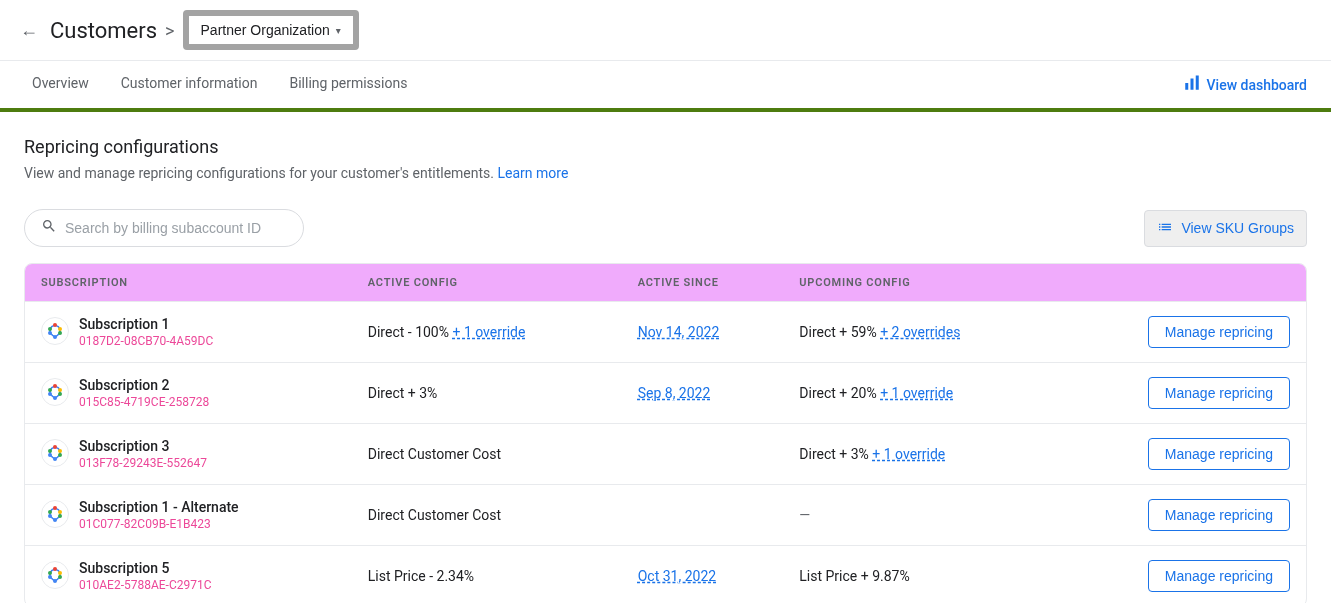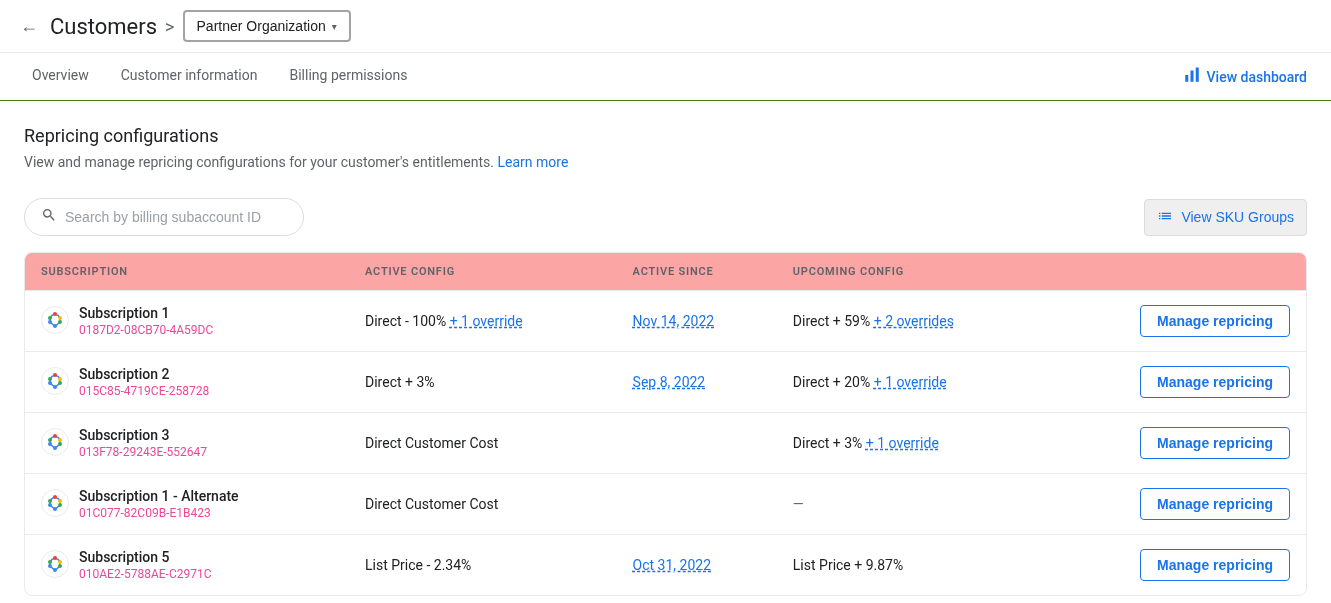--- a/index.html
+++ b/index.html
@@ -3,25 +3,25 @@
   <meta charset="utf-8">
   <style>
     * { box-sizing: border-box; margin: 0; padding: 0; }
     body { font-family: 'Google Sans', Roboto, Arial, sans-serif; font-size: 14px; color: #202124; background: #fff; }
 
     
     .header { display: flex; align-items: center; padding: 10px 16px; border-bottom: 1px solid #e8eaed; }
     .back-btn { background: none; border: none; cursor: pointer; color: #5f6368; font-size: 18px; margin-right: 8px; padding: 4px; }
     .page-title { font-size: 22px; font-weight: 400; color: #202124; margin-right: 8px; }
     .breadcrumb-sep { color: #5f6368; font-size: 18px; margin-right: 8px; }
-    .org-selector { display: flex; align-items: center; border: 2px solid #a3a3a3; border-radius: 4px; padding: 6px 12px; cursor: pointer; background: #fff; font-size: 14px; color: #202124; gap: 6px; }
+    .org-selector { display: flex; align-items: center; border: 6px solid #a3a3a3; border-radius: 4px; padding: 6px 12px; cursor: pointer; background: #fff; font-size: 14px; color: #202124; gap: 6px; }
     .dropdown-arrow { font-size: 10px; color: #5f6368; }
 
     
-    .tabs { display: flex; align-items: center; padding: 0 16px; border-bottom: 1px solid #4d7c0f; position: relative; text-align: center; }
+    .tabs { display: flex; align-items: center; padding: 0 16px; border-bottom: 4px solid #4d7c0f; position: relative; text-align: center; }
     .tab { padding: 14px 16px; font-size: 14px; color: #5f6368; cursor: pointer; border-bottom: 3px solid transparent; text-decoration: none; white-space: nowrap; }
     .tab.active { color: #1a73e8; border-bottom: 3px solid #1a73e8; font-weight: 500; }
     .tab-spacer { flex: 1; }
     .view-dashboard-btn { display: flex; align-items: center; gap: 6px; color: #1a73e8; font-size: 14px; cursor: pointer; font-weight: 500; text-decoration: none; padding: 6px 8px; }
 
     
     .main { padding: 24px 24px 0; }
     .section-title { font-size: 18px; font-weight: 400; color: #202124; margin-bottom: 8px; }
     .section-desc { font-size: 14px; color: #5f6368; margin-bottom: 20px; }
     .section-desc a { color: #1a73e8; text-decoration: none; }
@@ -30,33 +30,33 @@
     .controls-row { display: flex; align-items: center; justify-content: space-between; margin-bottom: 0; padding: 8px 0; }
     .search-box { display: flex; align-items: center; border: 1px solid #dadce0; border-radius: 24px; padding: 8px 16px; width: 280px; gap: 8px; }
     .search-icon { color: #5f6368; font-size: 16px; }
     .search-input { border: none; outline: none; font-size: 14px; color: #202124; width: 100%; background: transparent; }
     .search-input::placeholder { color: #9aa0a6; }
     .view-sku-btn { display: flex; align-items: center; gap: 8px; color: #1a73e8; font-size: 14px; cursor: pointer; font-weight: 500; padding: 8px 12px; border: 1px solid #dadce0; border-radius: 4px; }
 
     
     .table-container { margin-top: 8px; border: 1px solid #e8eaed; border-radius: 8px; overflow: hidden; }
     table { width: 100%; border-collapse: collapse; }
-    thead tr { background: #fca5a5; }
+    thead tr { background: #f0abfc; }
     th { padding: 12px 16px; text-align: left; font-size: 11px; font-weight: 600; color: #5f6368; letter-spacing: 0.8px; text-transform: uppercase; border-bottom: 1px solid #e8eaed; }
     td { padding: 14px 16px; border-bottom: 1px solid #e8eaed; vertical-align: middle; }
     tr:last-child td { border-bottom: none; }
 
     .sub-cell { display: flex; align-items: center; gap: 10px; }
     .sub-info .sub-name { font-weight: 500; font-size: 14px; color: #202124; }
     .sub-info .sub-id { font-size: 12px; color: #ec4899; margin-top: 2px; }
 
     .blue-link { color: #1a73e8; text-decoration: none; cursor: pointer; }
     .blue-link-dashed { color: #1a73e8; text-decoration: underline; text-decoration-style: dashed; cursor: pointer; }
 
-    .manage-btn { border: 1px solid #1a73e8; color: #1a73e8; background: #fff; border-radius: 4px; padding: 7px 16px; font-size: 14px; cursor: pointer; font-weight: 700; white-space: nowrap; }
+    .manage-btn { border: 1px solid #1a73e8; color: #1a73e8; background: #fff; border-radius: 4px; padding: 7px 16px; font-size: 14px; cursor: pointer; font-weight: 400; white-space: nowrap; }
 
     .dash { color: #5f6368; }
   </style>
 </head>
 <body>
 
 <div class="header">
   <button class="back-btn">←</button>
   <span class="page-title">Customers</span>
   <span class="breadcrumb-sep">&gt;</span>

